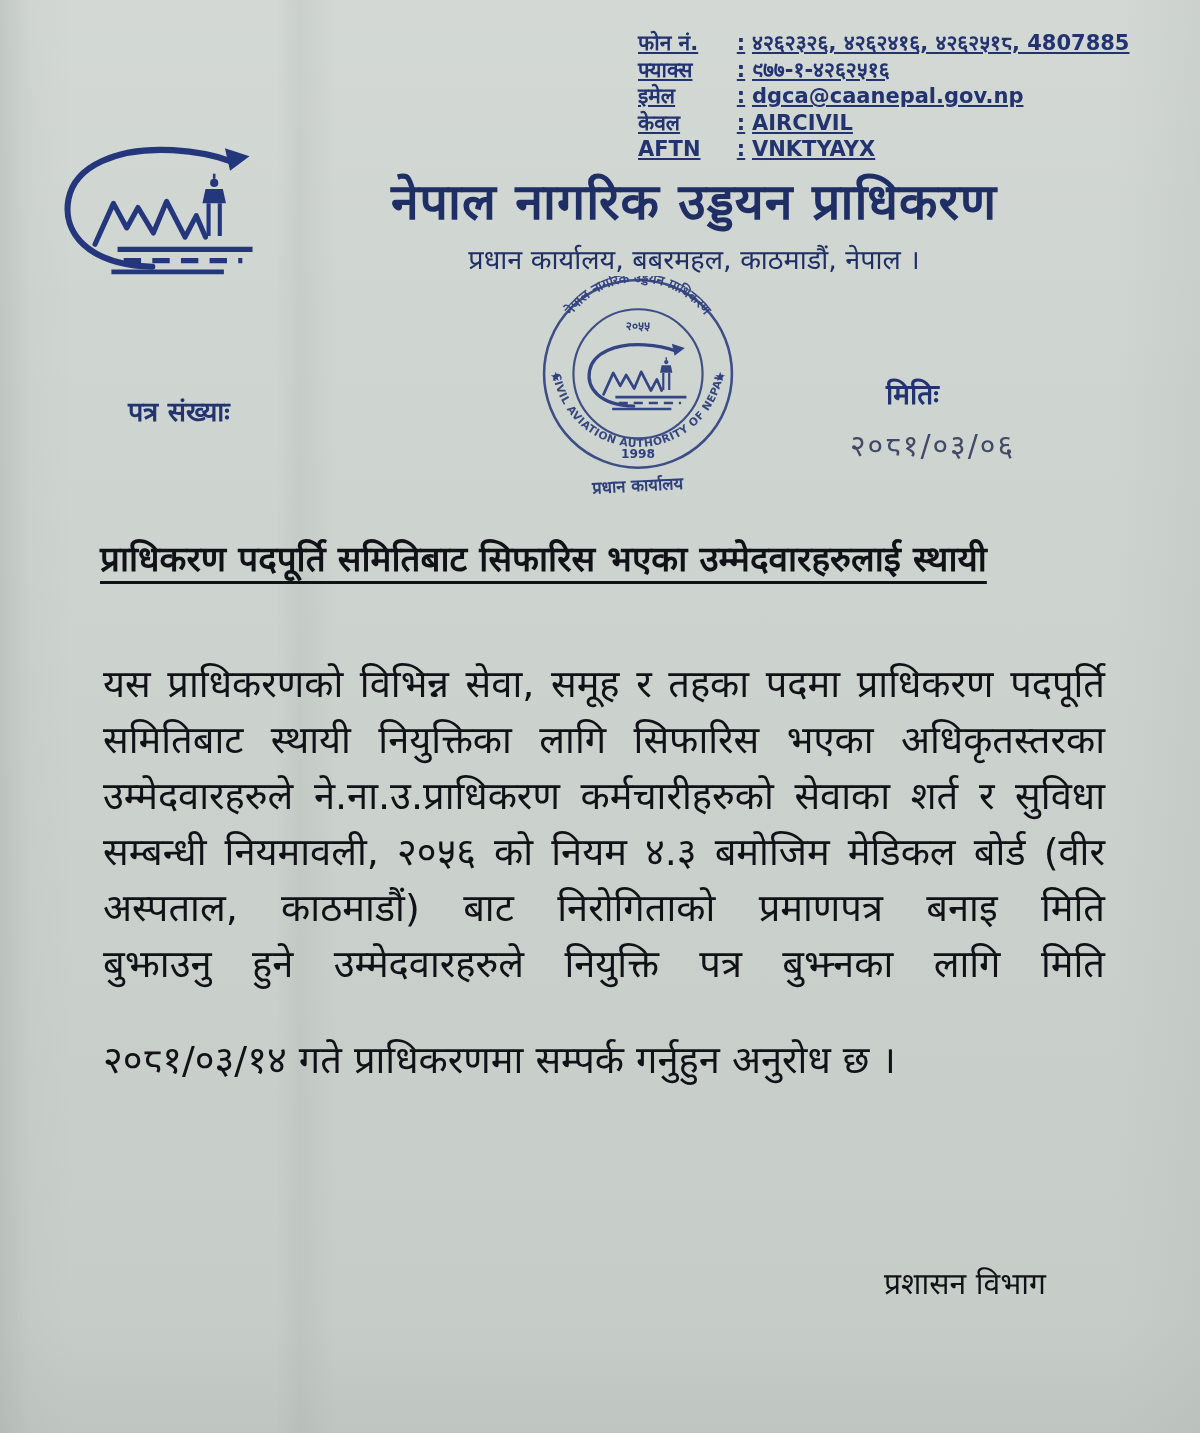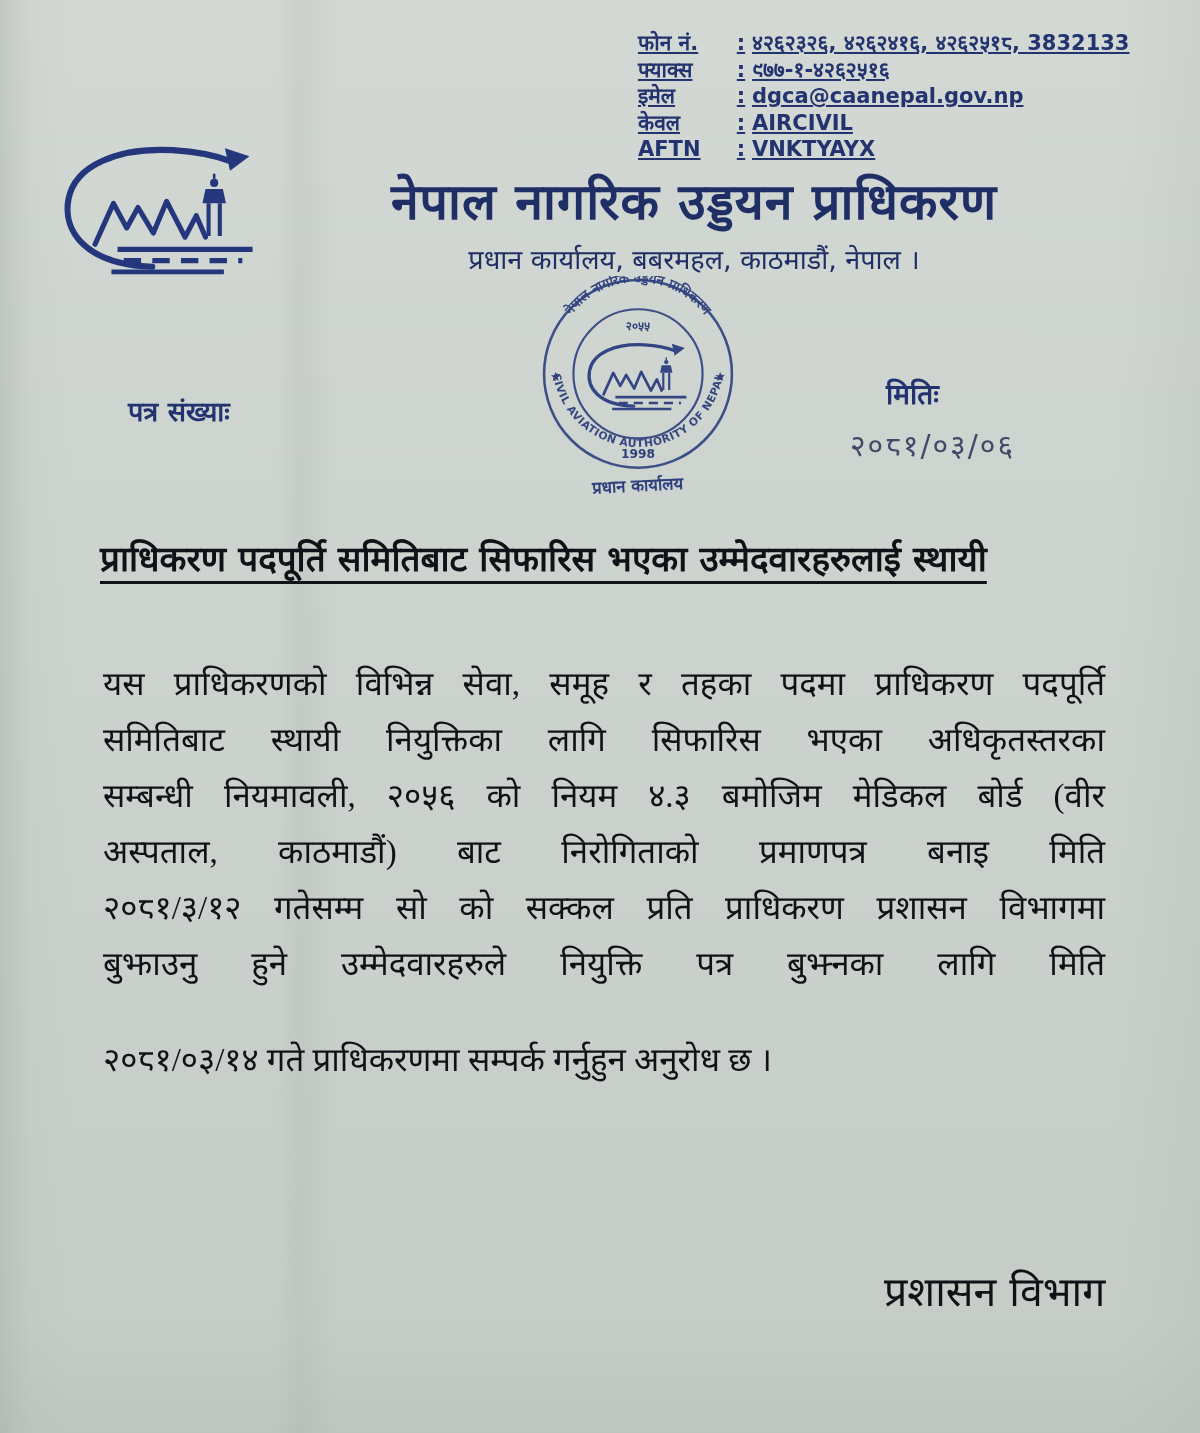--- a/index.html
+++ b/index.html
@@ -64,33 +64,33 @@
   .title-line {
     display: block; line-height: 62px;
     text-decoration: underline;
     text-decoration-thickness: 2.5px;
     text-underline-offset: 10px;
   }
 
   
   .body-text {
     position: absolute; left: 103px; top: 656px; width: 1002px;
-    font-size: 33px; color: #101217; font-family: Liberation Serif, serif;
+    font-size: 38px; color: #101217;
   }
   .body-line {
     display: block; height: 56px; line-height: 56px;
     text-align: justify; text-align-last: justify;
     white-space: nowrap;
   }
   .body-line.last { text-align-last: left; margin-top: 40px; }
 
   
   .signature {
     position: absolute; left: 884px; top: 1262px;
-    font-size: 41px; color: #101217;
+    font-size: 30px; color: #101217;
   }
 
   .stroke-ink { stroke: #24367c; fill: none; }
 </style>
 </head>
 <body>
 
 <svg width="0" height="0" style="position:absolute" aria-hidden="true">
   <defs>
     <g id="caan-art">
@@ -107,21 +107,21 @@
     </g>
   </defs>
 </svg>
 
 <div class="page">
 
   <div class="contact-block">
     <div class="contact-row">
       <span class="contact-label">फोन नं.</span>
       <span class="contact-colon">:</span>
-      <span>४२६२३२६,  ४२६२४१६,  ४२६२५१८,  3832133</span>
+      <span>४२६२३२६,  ४२६२४१६,  ४२६२५१८,  4807885</span>
     </div>
     <div class="contact-row">
       <span class="contact-label">फ्याक्स</span>
       <span class="contact-colon">:</span>
       <span>९७७-१-४२६२५१६</span>
     </div>
     <div class="contact-row">
       <span class="contact-label">इमेल</span>
       <span class="contact-colon">:</span>
       <span>dgca@caanepal.gov.np</span>
@@ -178,22 +178,22 @@
   <div class="date-label">मितिः</div>
   <div class="date-value">२०८१/०३/०६</div>
 
   <div class="title-block">
     <span class="title-line">प्राधिकरण पदपूर्ति समितिबाट सिफारिस भएका उम्मेदवारहरुलाई स्थायी</span>
   </div>
 
   <div class="body-text">
     <span class="body-line">यस प्राधिकरणको विभिन्न सेवा, समूह र तहका पदमा प्राधिकरण पदपूर्ति</span>
     <span class="body-line">समितिबाट स्थायी नियुक्तिका लागि सिफारिस भएका अधिकृतस्तरका</span>
+    <span class="body-line">उम्मेदवारहरुले ने.ना.उ.प्राधिकरण कर्मचारीहरुको सेवाका शर्त र सुविधा</span>
     <span class="body-line">सम्बन्धी नियमावली, २०५६ को नियम ४.३ बमोजिम मेडिकल बोर्ड (वीर</span>
     <span class="body-line">अस्पताल, काठमाडौं) बाट निरोगिताको प्रमाणपत्र बनाइ मिति</span>
-    <span class="body-line">२०८१/३/१२ गतेसम्म सो को सक्कल प्रति प्राधिकरण प्रशासन विभागमा</span>
     <span class="body-line">बुझाउनु हुने उम्मेदवारहरुले नियुक्ति पत्र बुझ्नका लागि मिति</span>
     <span class="body-line last">२०८१/०३/१४ गते प्राधिकरणमा सम्पर्क गर्नुहुन अनुरोध छ ।</span>
   </div>
 
   <div class="signature">प्रशासन विभाग</div>
 
 </div>
 
 </body></html>

